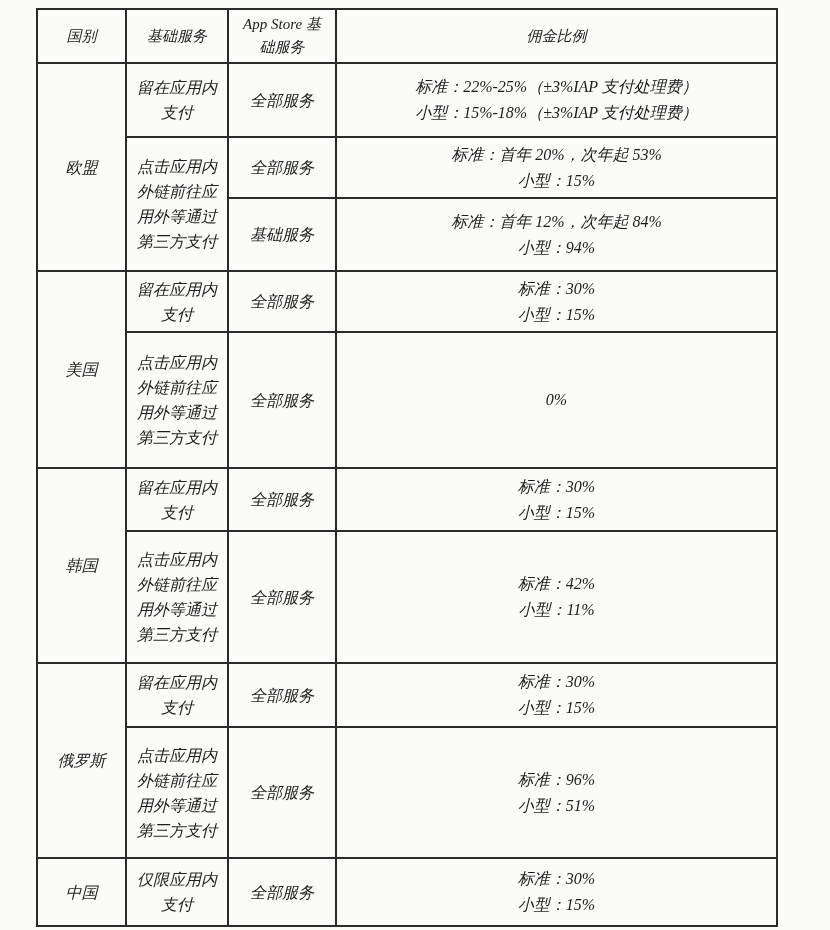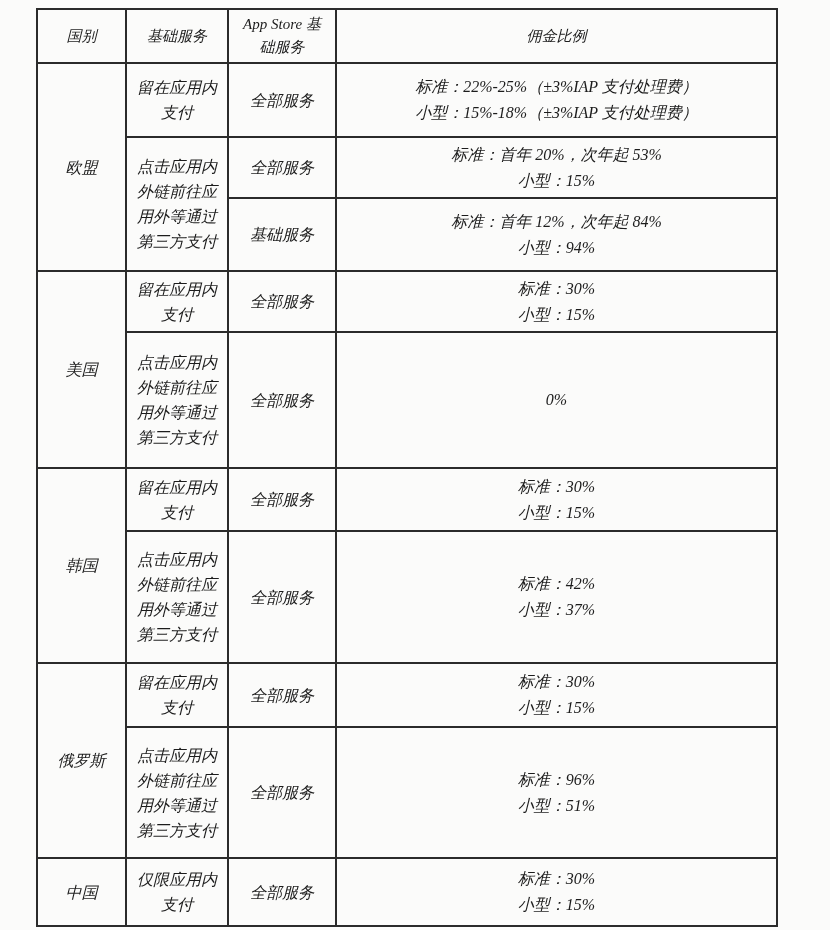--- a/index.html
+++ b/index.html
@@ -121,21 +121,21 @@
         <div class="commission-line">标准：30%</div>
         <div class="commission-line">小型：15%</div>
       </td>
     </tr>
 
     <tr style="height:132px">
       <td>点击应用内外链前往应用外等通过第三方支付</td>
       <td>全部服务</td>
       <td class="commission-cell">
         <div class="commission-line">标准：42%</div>
-        <div class="commission-line">小型：37%</div>
+        <div class="commission-line">小型：11%</div>
       </td>
     </tr>
 
     <tr style="height:64px">
       <td rowspan="2">俄罗斯</td>
       <td>留在应用内支付</td>
       <td>全部服务</td>
       <td class="commission-cell">
         <div class="commission-line">标准：30%</div>
         <div class="commission-line">小型：15%</div>

